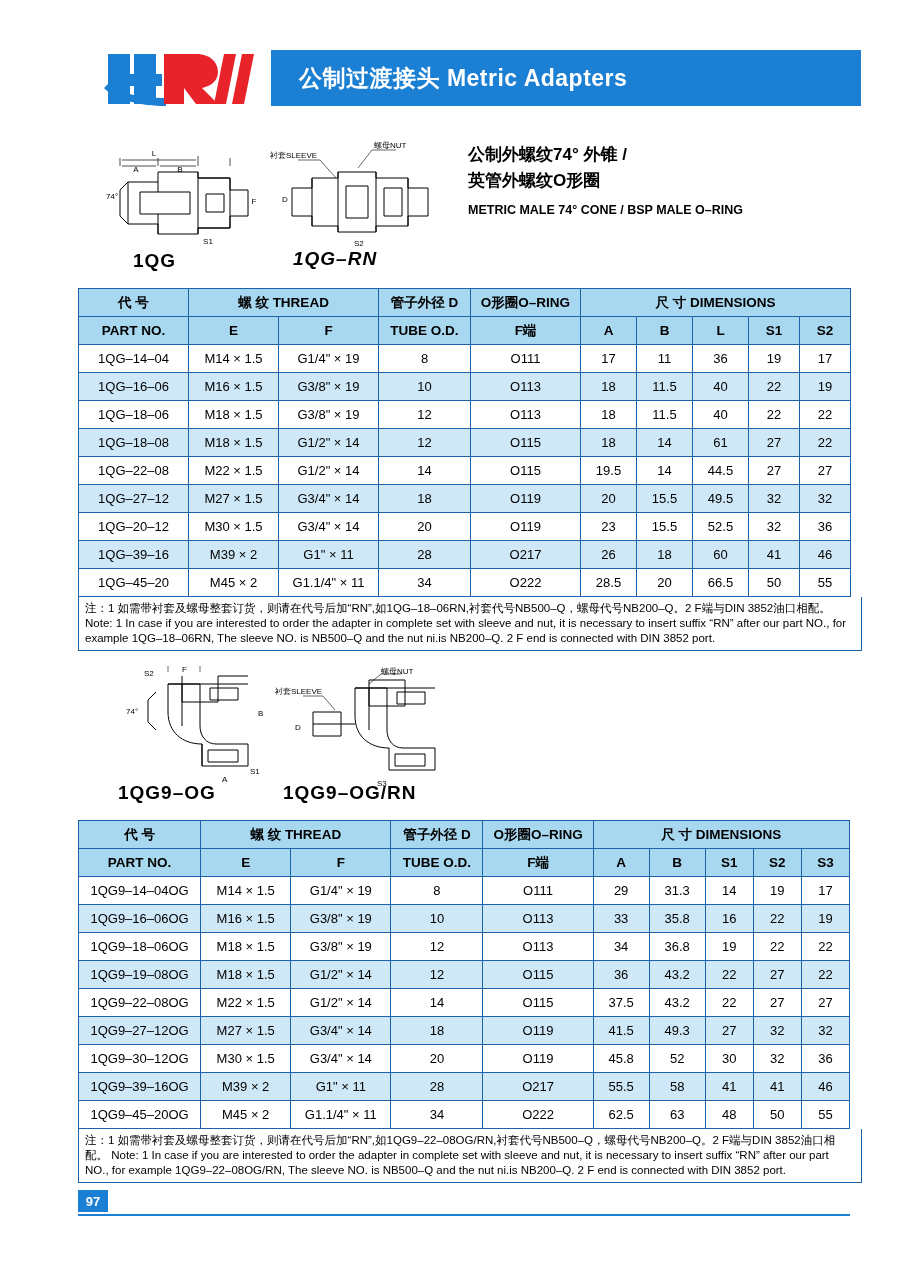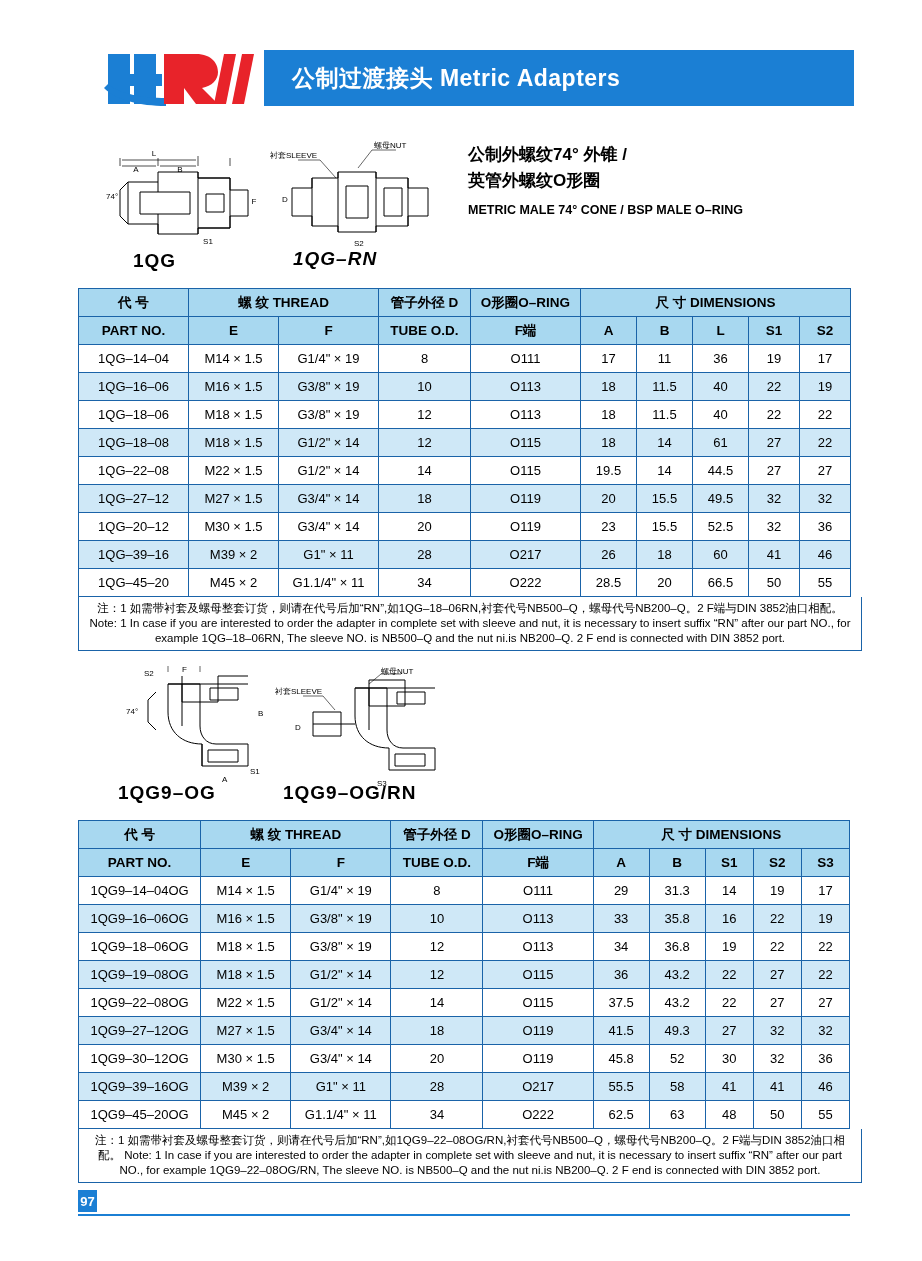--- a/index.html
+++ b/index.html
@@ -14,21 +14,21 @@
 
   
   .header{
     position:absolute;left:78px;top:48px;width:772px;height:62px;
   }
   .logo{
     position:absolute;left:22px;top:0px;width:155px;height:62px;
   }
   .logo svg{display:block;}
   .header-bar{
-    position:absolute;left:186px;top:2px;width:590px;height:56px;
+    position:absolute;left:193px;top:2px;width:590px;height:56px;
     background:#1b7fd4;
     display:flex;align-items:center;
   }
   .header-title{
     color:#fff;font-size:23px;font-weight:bold;letter-spacing:.5px;
     padding-left:28px;
   }
 
   
   .section{position:absolute;left:78px;width:772px;}
@@ -59,25 +59,25 @@
   }
   thead td{
     background:#a8d8f0;font-weight:bold;font-size:13.5px;
   }
   tbody tr:nth-child(even) td{background:#cfe8f7;}
   tbody tr:nth-child(odd) td{background:#ffffff;}
   .note{
     border:1px solid #1a63a8;border-top:none;
     width:770px;
     font-size:11.5px;line-height:15px;
-    padding:4px 6px;background:#fff;text-align:center;
+    padding:4px 6px;background:#fff;text-align:left;
   }
 
   .pagenum{
-    position:absolute;left:78px;top:1190px;width:19px;height:22px;
+    position:absolute;left:78px;top:1190px;width:30px;height:22px;
     background:#1b7fd4;color:#fff;font-size:13px;font-weight:bold;
     display:flex;align-items:center;justify-content:center;
   }
   .footline{
     position:absolute;left:78px;top:1214px;width:772px;height:2px;background:#1b7fd4;
   }
   .drawbox{position:absolute;}
   .dim{font-size:8px;}
 </style>
 </head>

